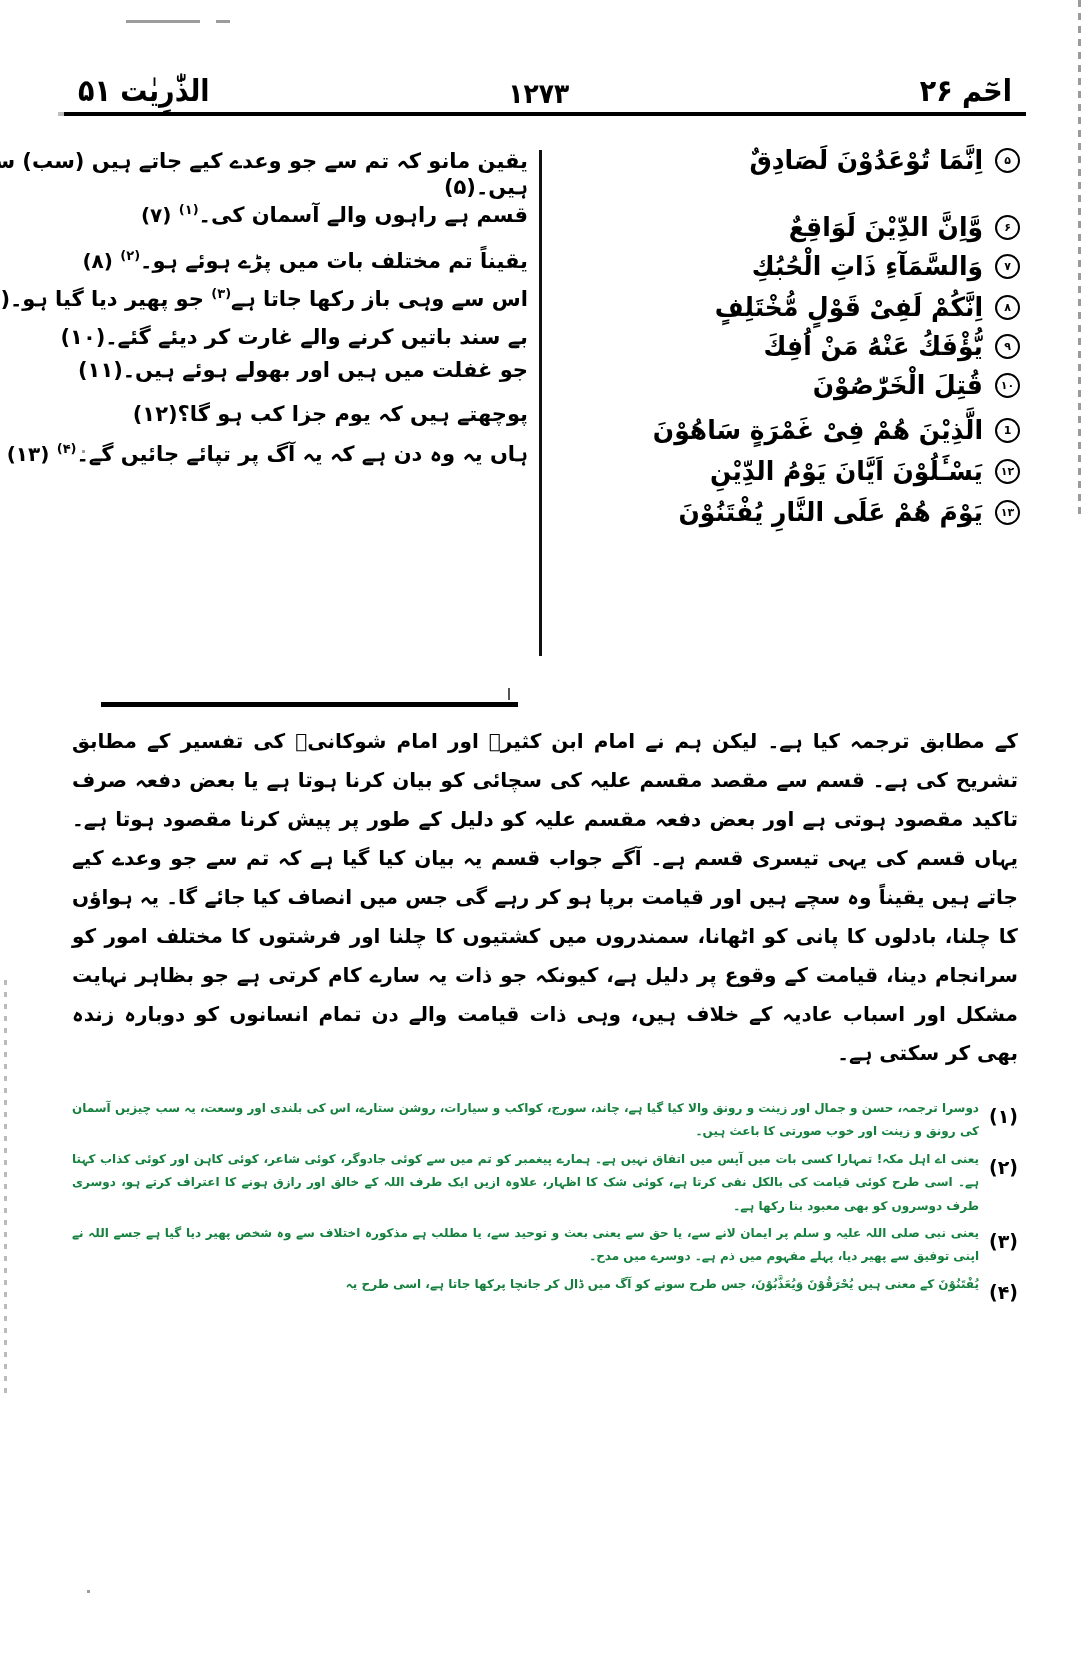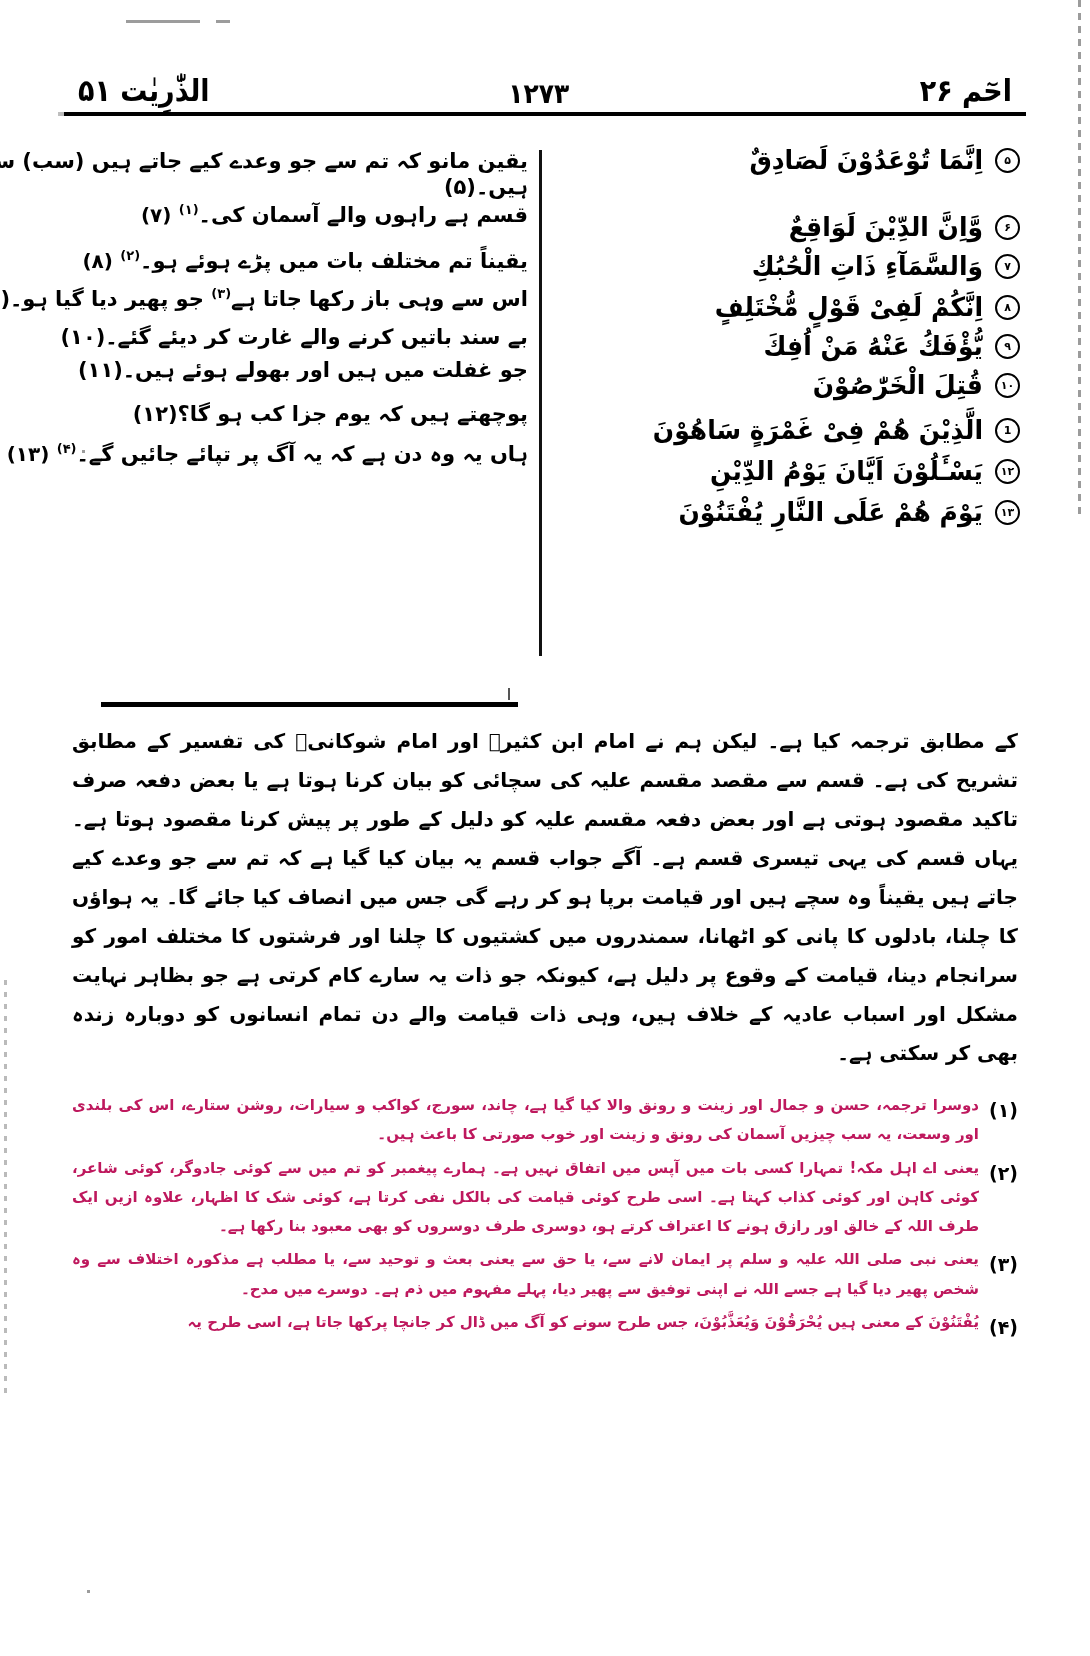--- a/index.html
+++ b/index.html
@@ -224,44 +224,44 @@
   .tafsir-para {
     font-family: "DejaVu Sans", sans-serif;
     font-size: 20px;
     font-weight: 700;
     color: #000;
     direction: rtl;
     text-align: justify;
     text-align-last: right;
     letter-spacing: -.4px;
     line-height: 1.95;
-    margin: 0 0 18px 0;
+    margin: 0 0 24px 0;
   }
   .footnote {
     display: flex;
     flex-direction: row;
     align-items: flex-start;
     gap: 10px;
     margin: 0 0 4px 0;
   }
   .fn-label {
     flex: 0 0 auto;
     font-family: "DejaVu Sans", sans-serif;
     font-size: 19px;
     font-weight: 700;
     color: #000;
     line-height: 1.95;
     padding-top: 1px;
   }
   .fn-body {
     flex: 1 1 auto;
     font-family: "DejaVu Sans", sans-serif;
-    font-size: 15px;
-    font-weight: 700;
-    color: #be185d;
+    font-size: 12px;
+    font-weight: 700;
+    color: #15803d;
     direction: rtl;
     text-align: justify;
     text-align-last: right;
     letter-spacing: -.4px;
     line-height: 1.95;
   }
 </style>
 </head>
 <body>
 

